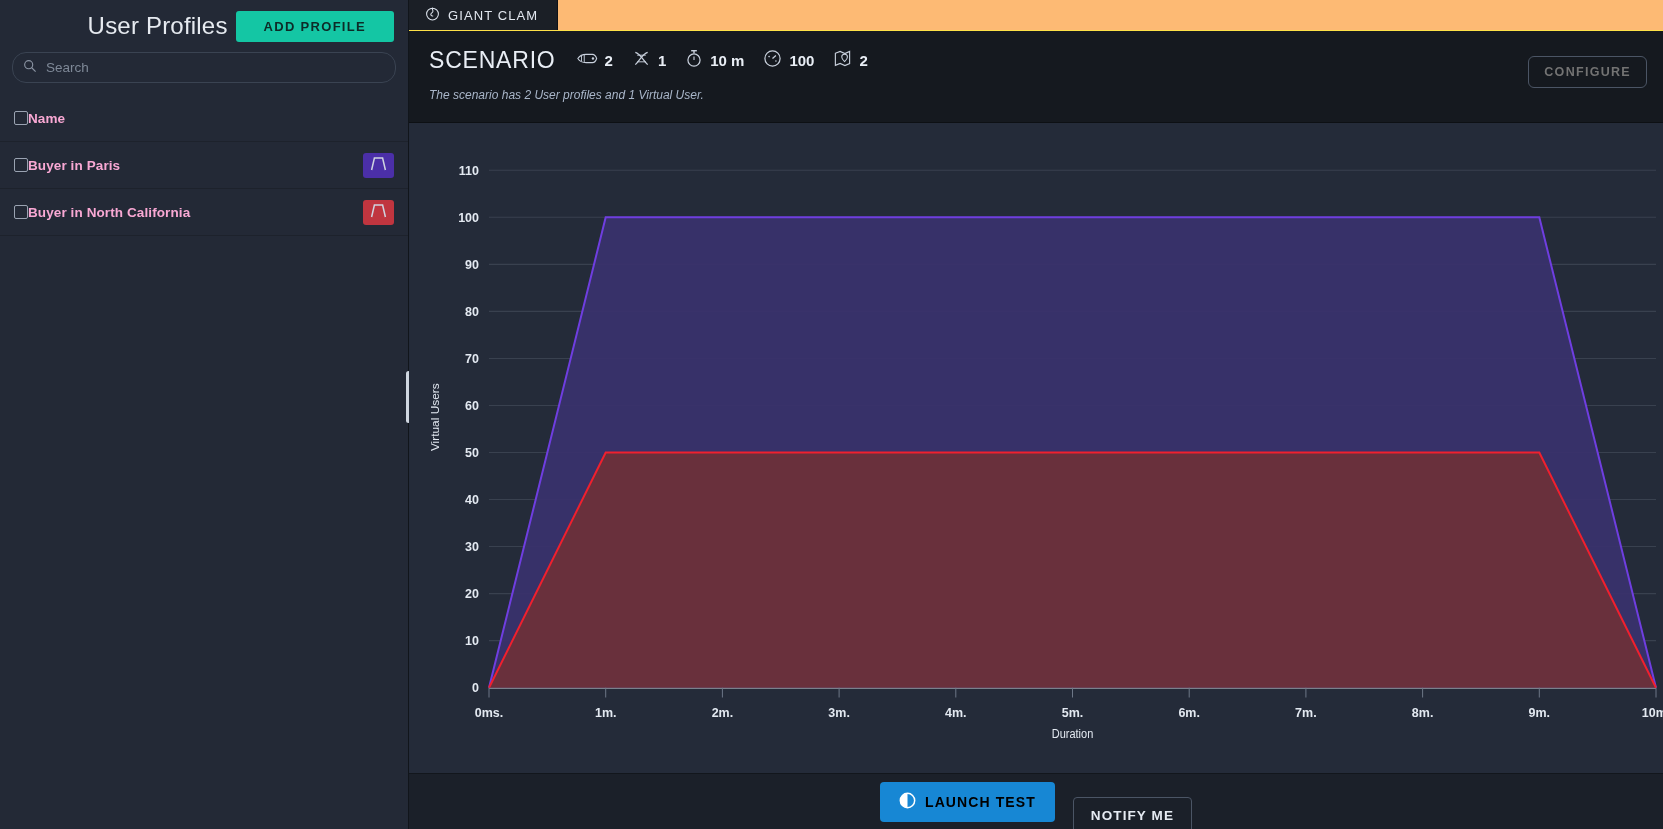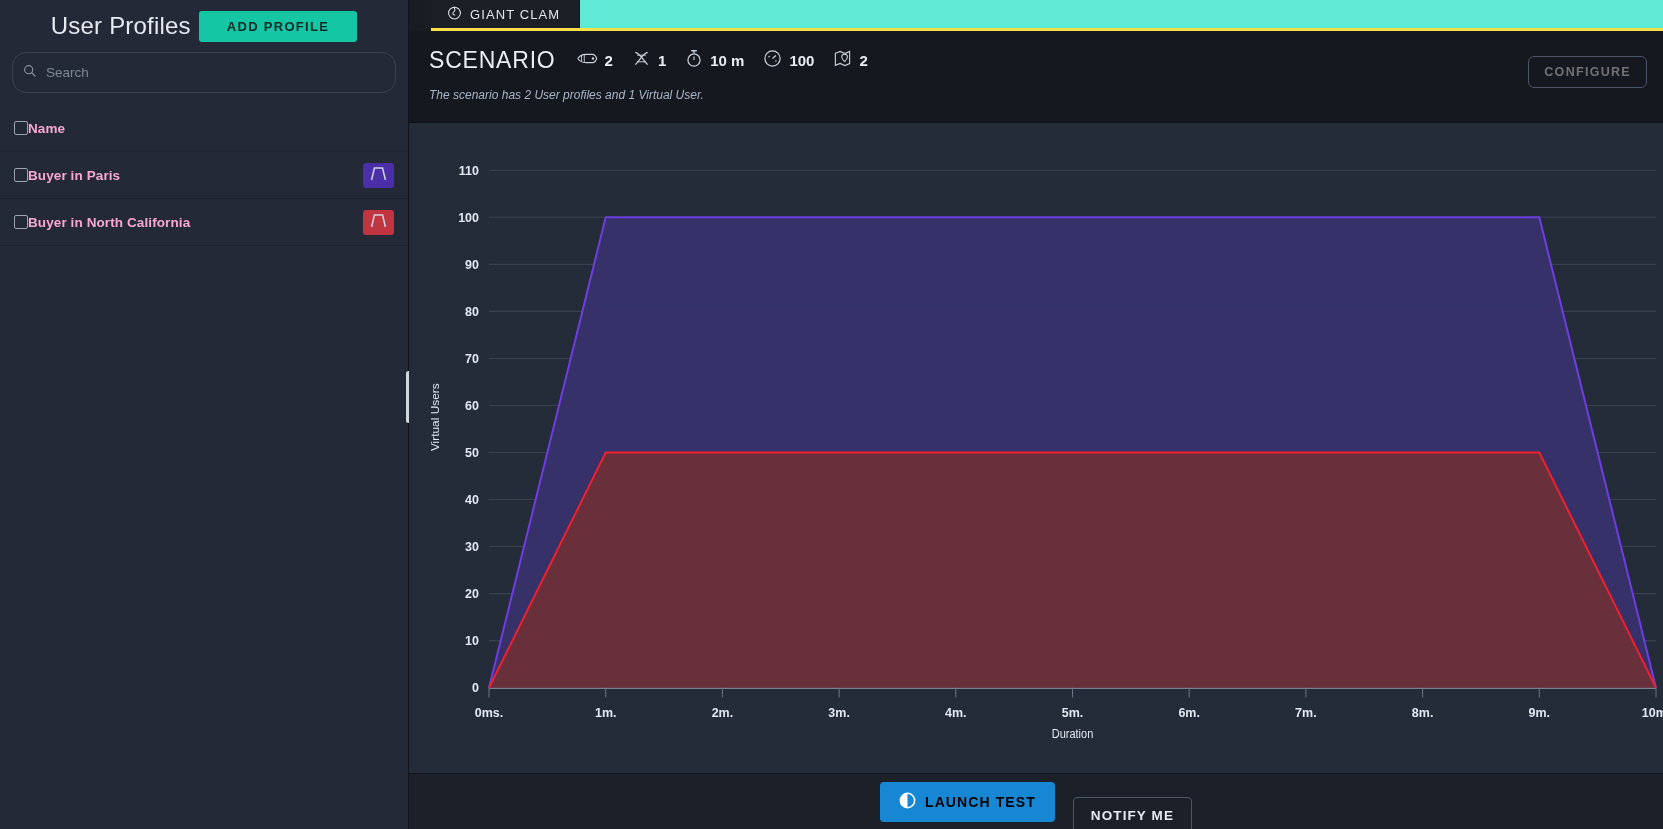--- a/index.html
+++ b/index.html
@@ -13,39 +13,39 @@
 
   
   .sidebar {
     width: 409px; height: 829px;
     background: #232936;
     position: relative;
     flex: 0 0 409px;
     border-right: 1px solid #11151b;
   }
   .sidebar-header {
-    display: flex; align-items: center; justify-content: center;
+    display: flex; align-items: center; justify-content: flex-end;
     padding: 10px 14px 6px 14px;
     height: 48px;
     gap: 8px;
   }
   .sidebar-title {
     font-size: 24px; color: #e6eaf0; font-weight: 400; letter-spacing: .2px;
   }
   .add-profile-btn {
     background: #14c6a4; color: #0d2b27;
     border: none; border-radius: 3px;
     font-size: 13px; font-weight: 700; letter-spacing: 1.3px;
     padding: 8px 28px; cursor: pointer;
     font-family: "Liberation Sans", sans-serif;
   }
   .search-wrap { padding: 4px 12px 0 12px; }
   .search-box {
     display: flex; align-items: center; gap: 9px;
-    height: 41px;
+    height: 31px;
     border: 1px solid #3a4352; border-radius: 14px;
     padding: 0 10px;
     background: #232936;
   }
   .search-box svg { flex: 0 0 auto; }
   .search-input {
     background: transparent; border: none; outline: none;
     color: #c3cad6; font-size: 13.5px; width: 100%;
     font-family: "Liberation Sans", sans-serif;
   }
@@ -90,24 +90,23 @@
 
   
   .main {
     flex: 1 1 auto; height: 829px;
     background: #191d23;
     display: flex; flex-direction: column;
     position: relative;
   }
   .tabbar {
     height: 31px;
-    background: #5eead4;
+    background: #fdba74;
     display: flex; align-items: stretch;
-    border-bottom: 3px solid #fde047;
-    margin-left: 22px;
+    border-bottom: 1px solid #fde047;
   }
   .tab {
     display: flex; align-items: center; gap: 8px;
     background: #1b1f26;
     padding: 0 19px 0 16px;
     color: #e2e7ef; font-size: 13px; letter-spacing: 1.1px;
     cursor: pointer;
     border-right: 1px solid #0e1116;
   }
 

